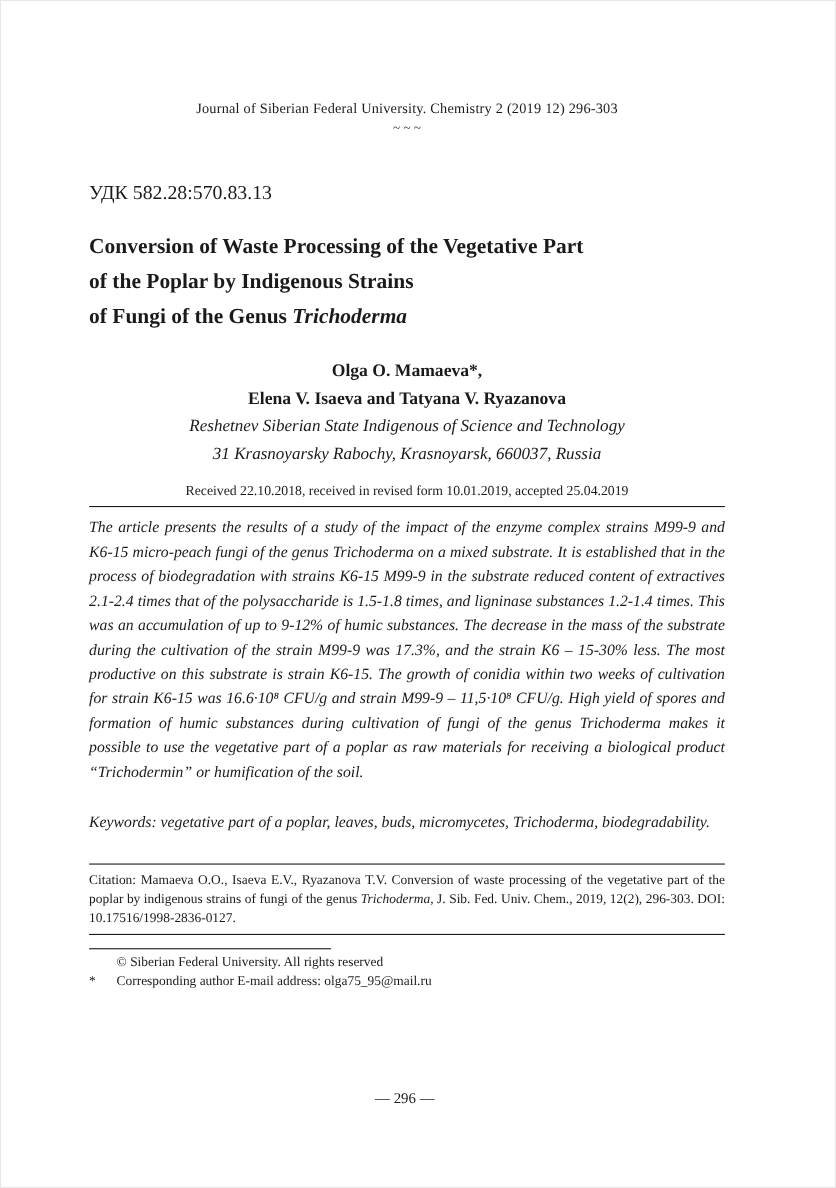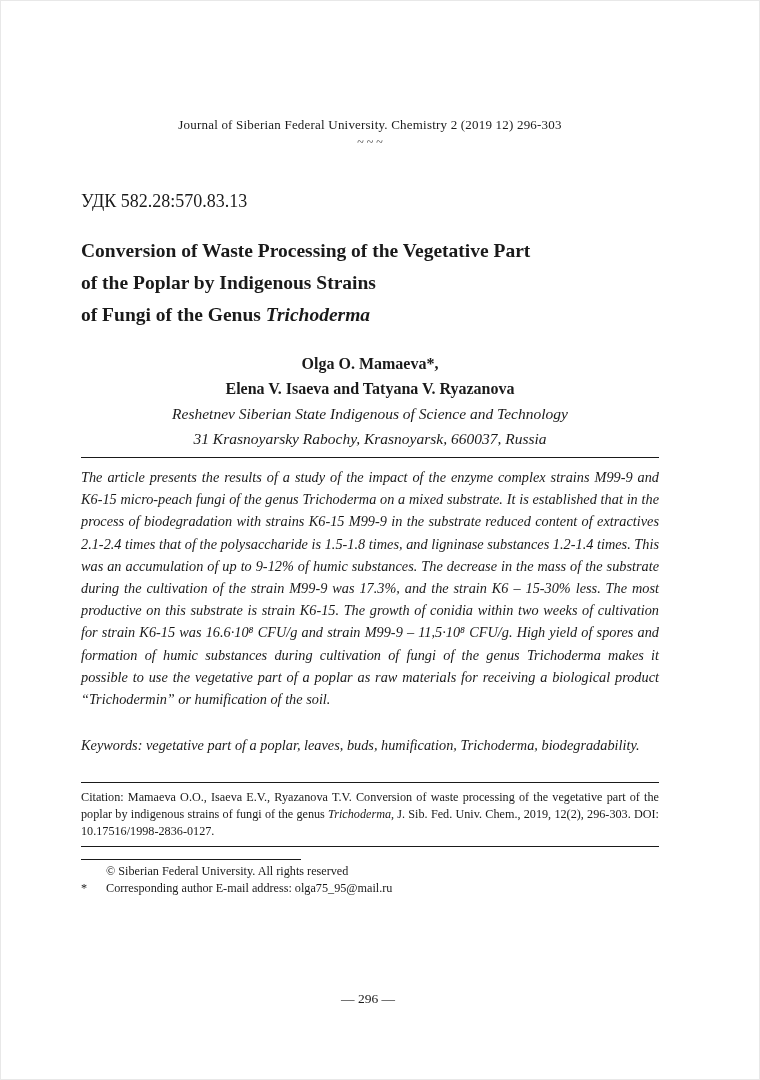--- a/index.html
+++ b/index.html
@@ -14,21 +14,21 @@
     background: #ffffff;
     box-sizing: border-box;
     border: 1px solid #e8e8e8;
     font-family: "Liberation Serif", "DejaVu Serif", serif;
     color: #1a1a1a;
     overflow: hidden;
   }
   .content {
     margin-left: 80px;
     margin-right: 100px; 
-    padding-top: 116px;
+    padding-top: 90px;
   }
   .journal-header {
     text-align: center;
     font-size: 13px;
     line-height: 16px;
     letter-spacing: 0.2px;
   }
   .ornament {
     text-align: center;
     font-size: 12px;
@@ -145,26 +145,27 @@
       <span class="title-line"><span>of Fungi of the Genus </span><span class="italic">Trichoderma</span></span>
     </h1>
 
     <div class="authors">
       <div class="author-name">Olga O. Mamaeva*,</div>
       <div class="author-name">Elena V. Isaeva and Tatyana V. Ryazanova</div>
       <div class="affiliation">Reshetnev Siberian State Indigenous of Science and Technology</div>
       <div class="affiliation">31 Krasnoyarsky Rabochy, Krasnoyarsk, 660037, Russia</div>
     </div>
 
+    <div class="received">Received 22.10.2018, received in revised form 10.01.2019, accepted 25.04.2019</div>
 
     <hr class="rule">
 
     <p class="abstract">The article presents the results of a study of the impact of the enzyme complex strains M99-9 and K6-15 micro-peach fungi of the genus Trichoderma on a mixed substrate. It is established that in the process of biodegradation with strains K6-15 M99-9 in the substrate reduced content of extractives 2.1-2.4 times that of the polysaccharide is 1.5-1.8 times, and ligninase substances 1.2-1.4 times. This was an accumulation of up to 9-12% of humic substances. The decrease in the mass of the substrate during the cultivation of the strain M99-9 was 17.3%, and the strain K6 – 15-30% less. The most productive on this substrate is strain K6-15. The growth of conidia within two weeks of cultivation for strain K6-15 was 16.6·10⁸ CFU/g and strain M99-9 – 11,5·10⁸ CFU/g. High yield of spores and formation of humic substances during cultivation of fungi of the genus Trichoderma makes it possible to use the vegetative part of a poplar as raw materials for receiving a biological product “Trichodermin” or humification of the soil.</p>
 
-    <p class="keywords">Keywords: vegetative part of a poplar, leaves, buds, humification, Trichoderma, biodegradability.</p>
+    <p class="keywords">Keywords: vegetative part of a poplar, leaves, buds, micromycetes, Trichoderma, biodegradability.</p>
 
     <hr class="rule rule-citation-top">
 
     <p class="citation"><span>Citation: Mamaeva O.O., Isaeva E.V., Ryazanova T.V. Conversion of waste processing of the vegetative part of the poplar by indigenous strains of fungi of the genus </span><span class="italic">Trichoderma</span><span>, J. Sib. Fed. Univ. Chem., 2019, 12(2), 296-303. DOI: 10.17516/1998-2836-0127.</span></p>
 
     <hr class="rule rule-citation-bottom">
 
     <div class="footnote-block">
       <hr class="footnote-rule">
       <div class="footnote-line first">

